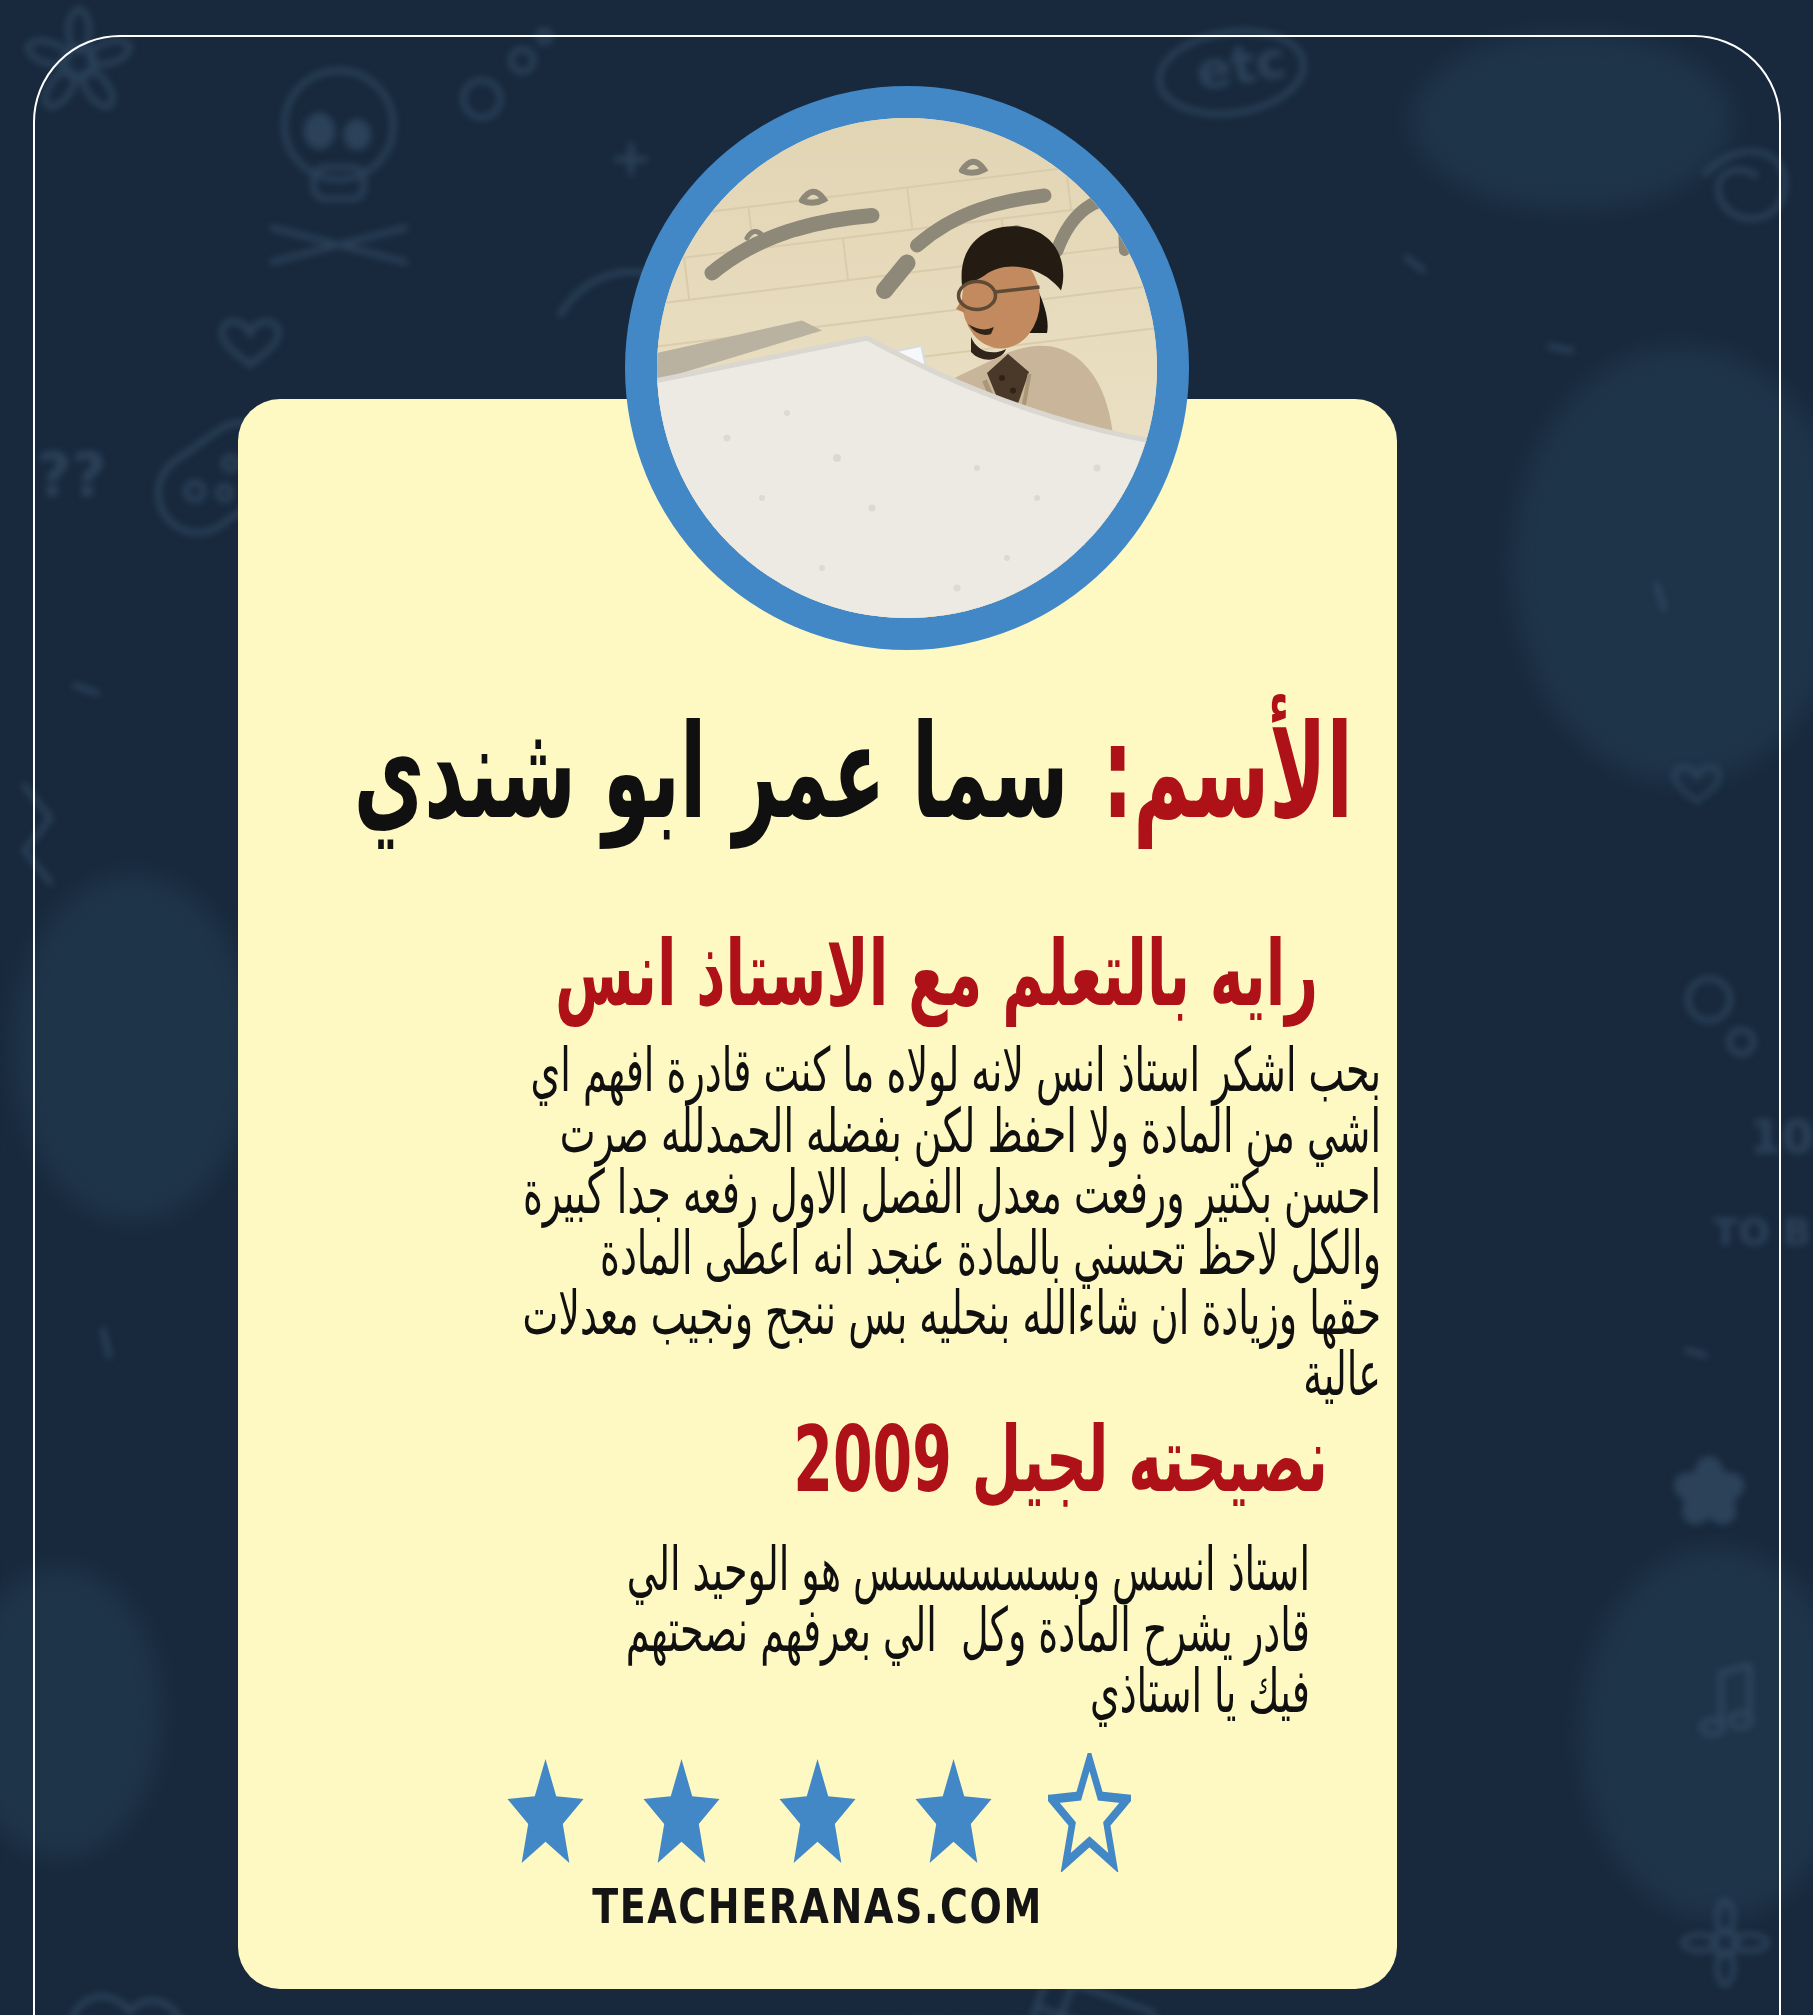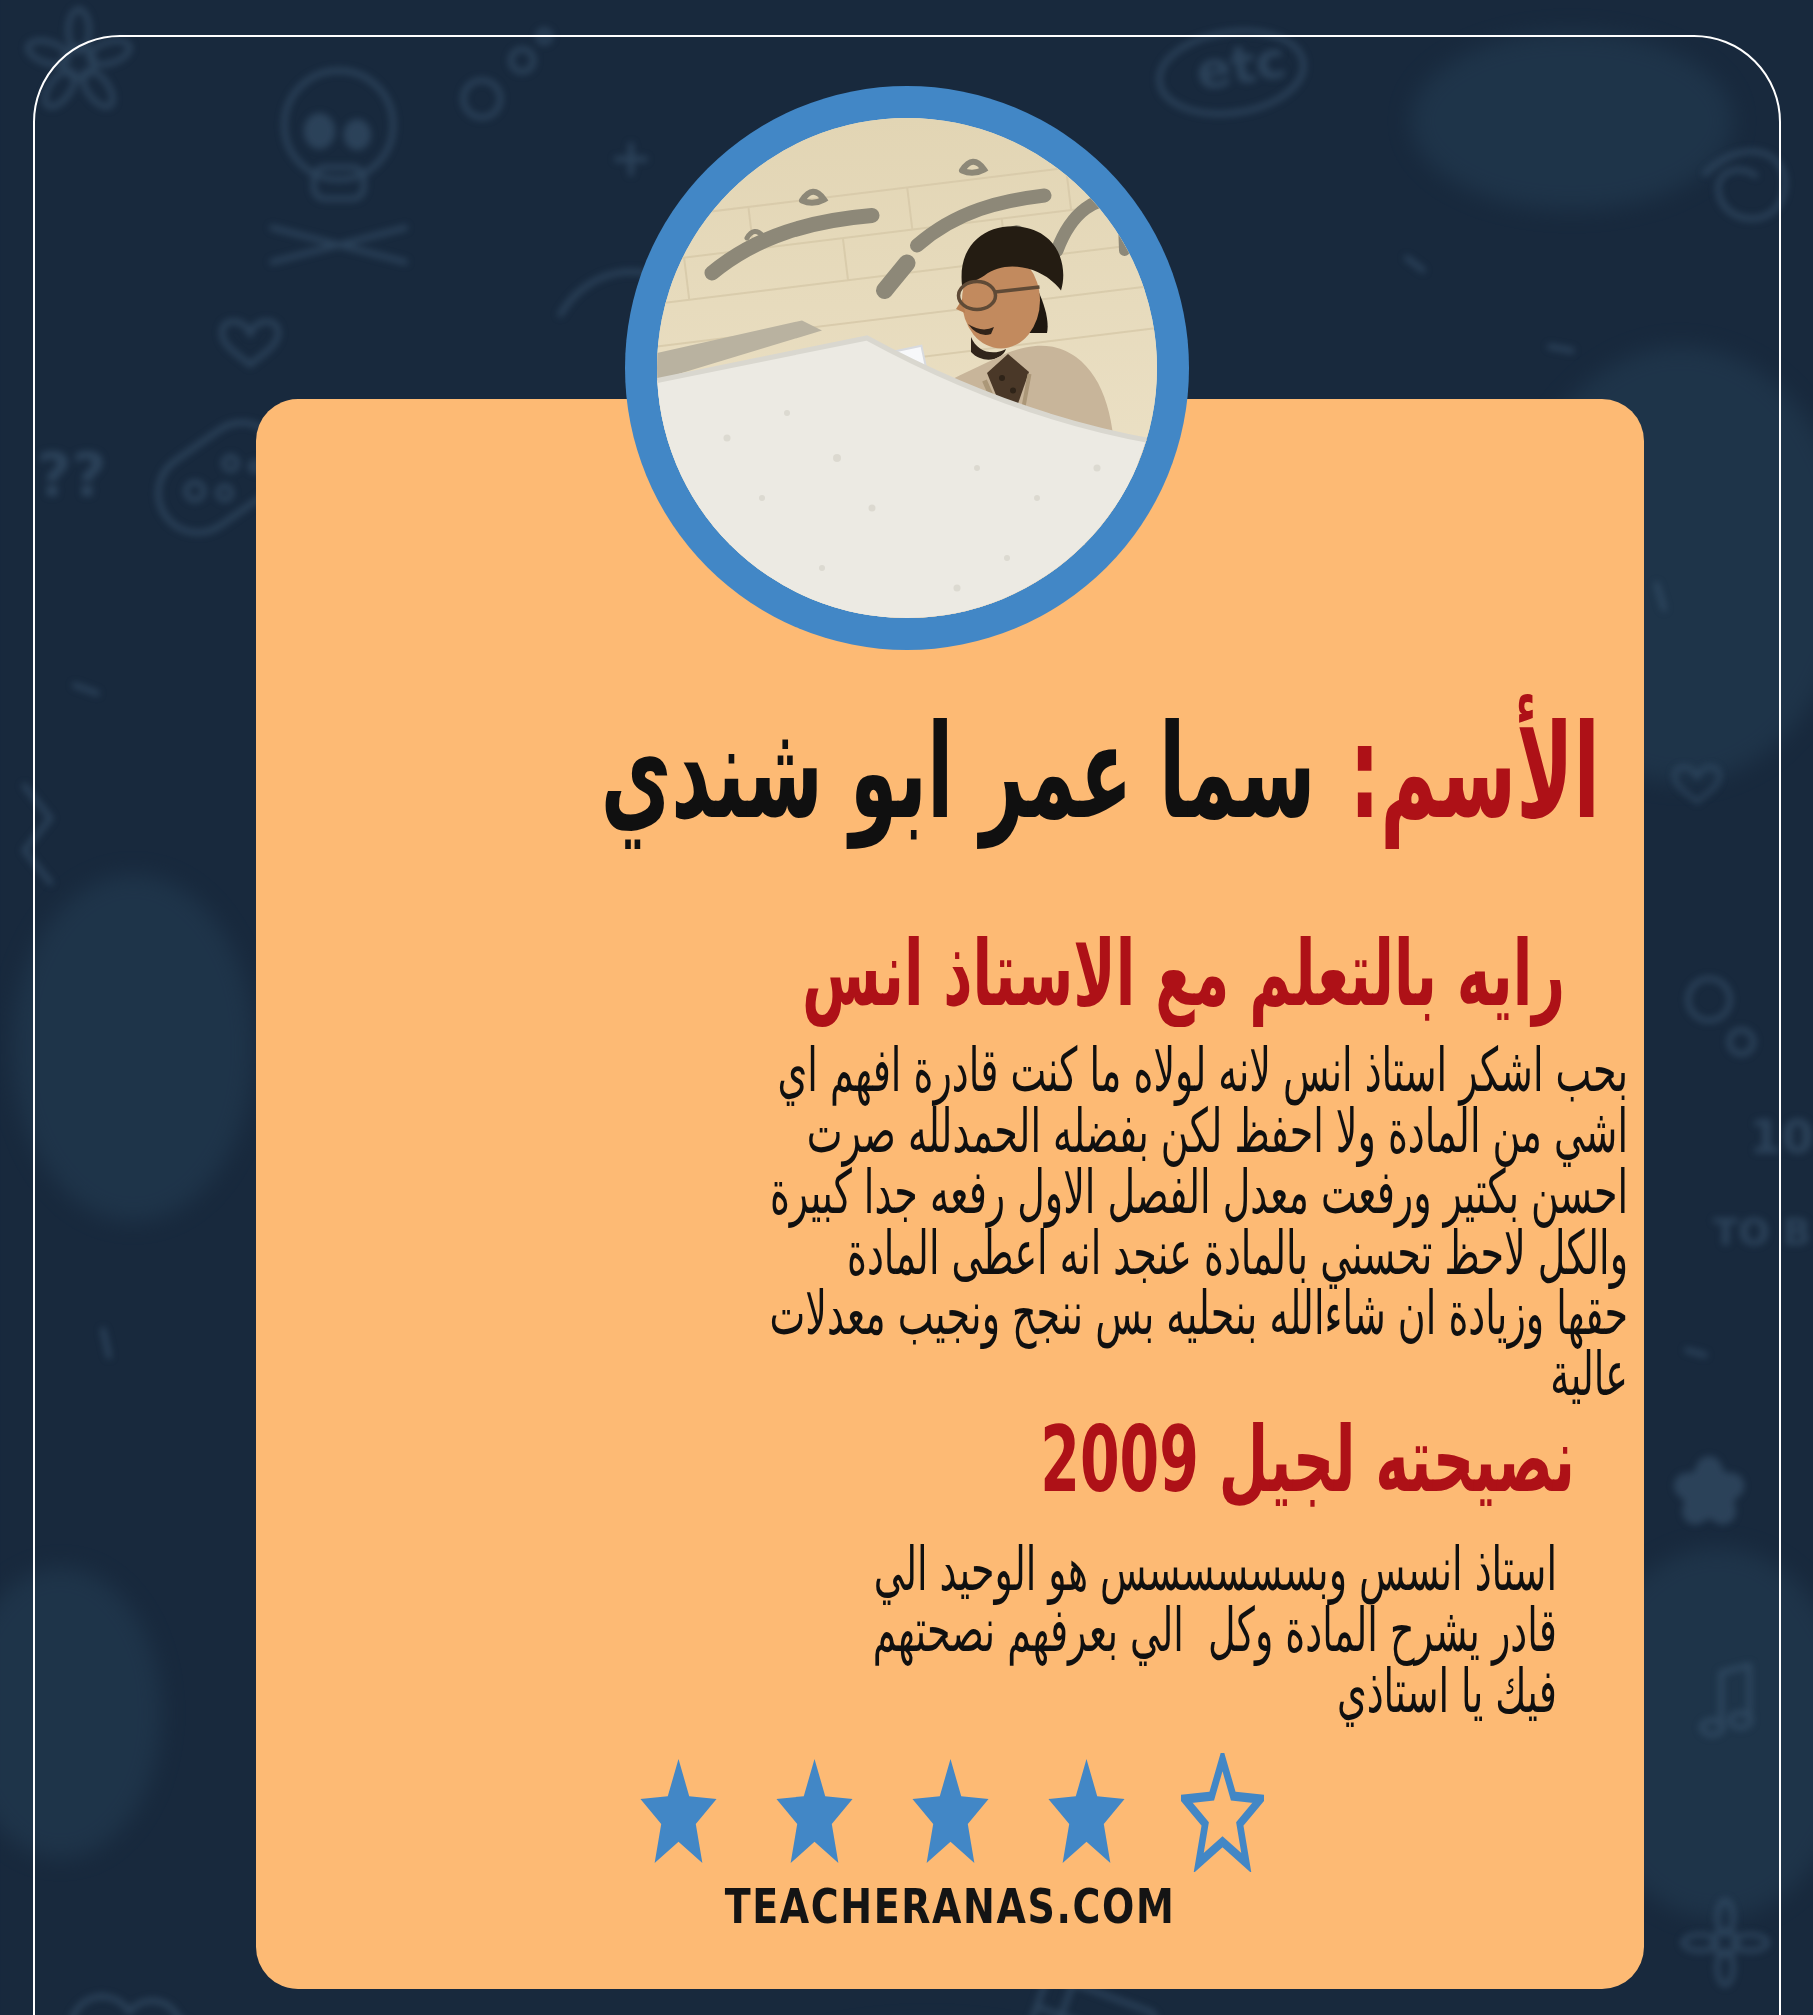--- a/index.html
+++ b/index.html
@@ -1,22 +1,22 @@
 <!DOCTYPE html>
 <html lang="ar" style="font-size:6.4px"><head>
 <meta charset="utf-8">
 <style>
   html,body{margin:0;padding:0;background:#0d1826;}
   .stage{position:relative;width:1814px;height:2267px;overflow:hidden;background:#18293d;
          font-family:"DejaVu Sans",sans-serif;}
   .bg-svg{position:absolute;left:0;top:0;}
   .frame{position:absolute;left:33px;top:35px;right:33px;bottom:42px;
          border:2.8px solid #ffffff;border-radius:87px;}
-  .card{position:absolute;left:256px;top:399px;width:1388px;height:1590px;
-        background:#fdba74;border-radius:42px;}
+  .card{position:absolute;left:238px;top:399px;width:1159px;height:1590px;
+        background:#fef9c3;border-radius:42px;}
   .avatar-ring{position:absolute;left:625px;top:86px;width:564px;height:564px;
         border-radius:50%;background:#4287c6;}
   .avatar-inner{position:absolute;left:32px;top:32px;right:32px;bottom:32px;
         border-radius:50%;overflow:hidden;background:#e9dec4;}
   .name-line{position:absolute;top:306px;right:44px;white-space:nowrap;
         font-size:77px;line-height:1.05;font-weight:bold;
         transform:scaleY(1.7);transform-origin:top right;direction:rtl;text-align:right;}
   .name-label{color:#ae1117;margin-left:34px;}
   .name-value{color:#101010;}
   .heading{position:absolute;white-space:nowrap;font-weight:bold;color:#ae1117;

